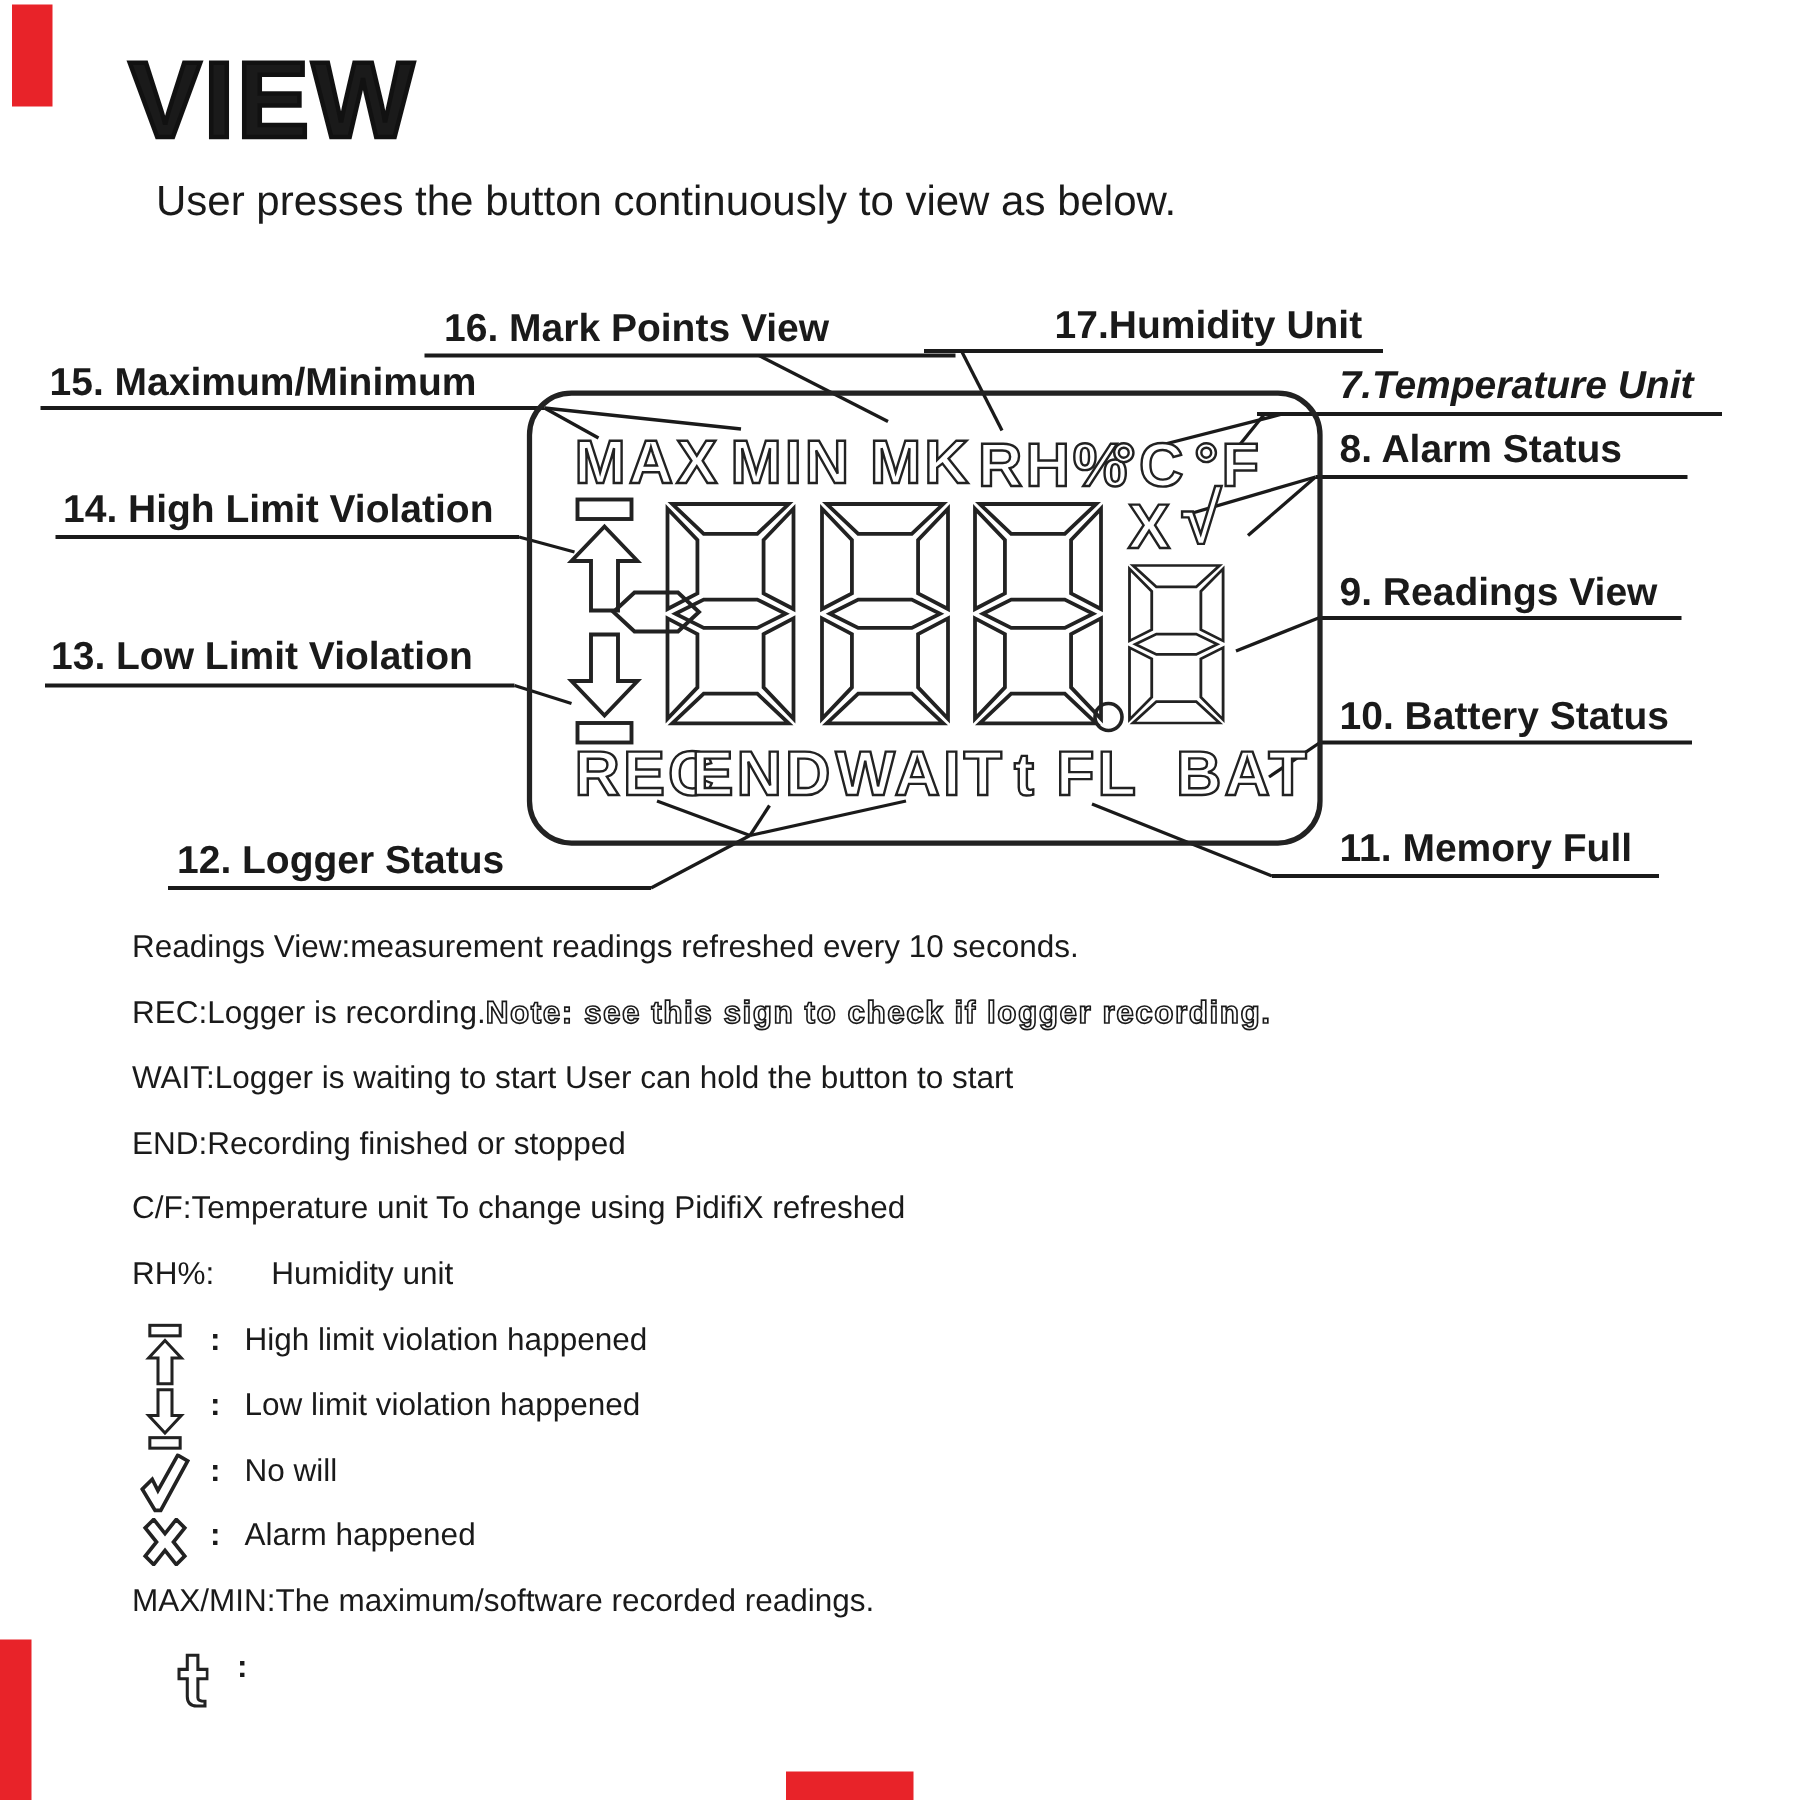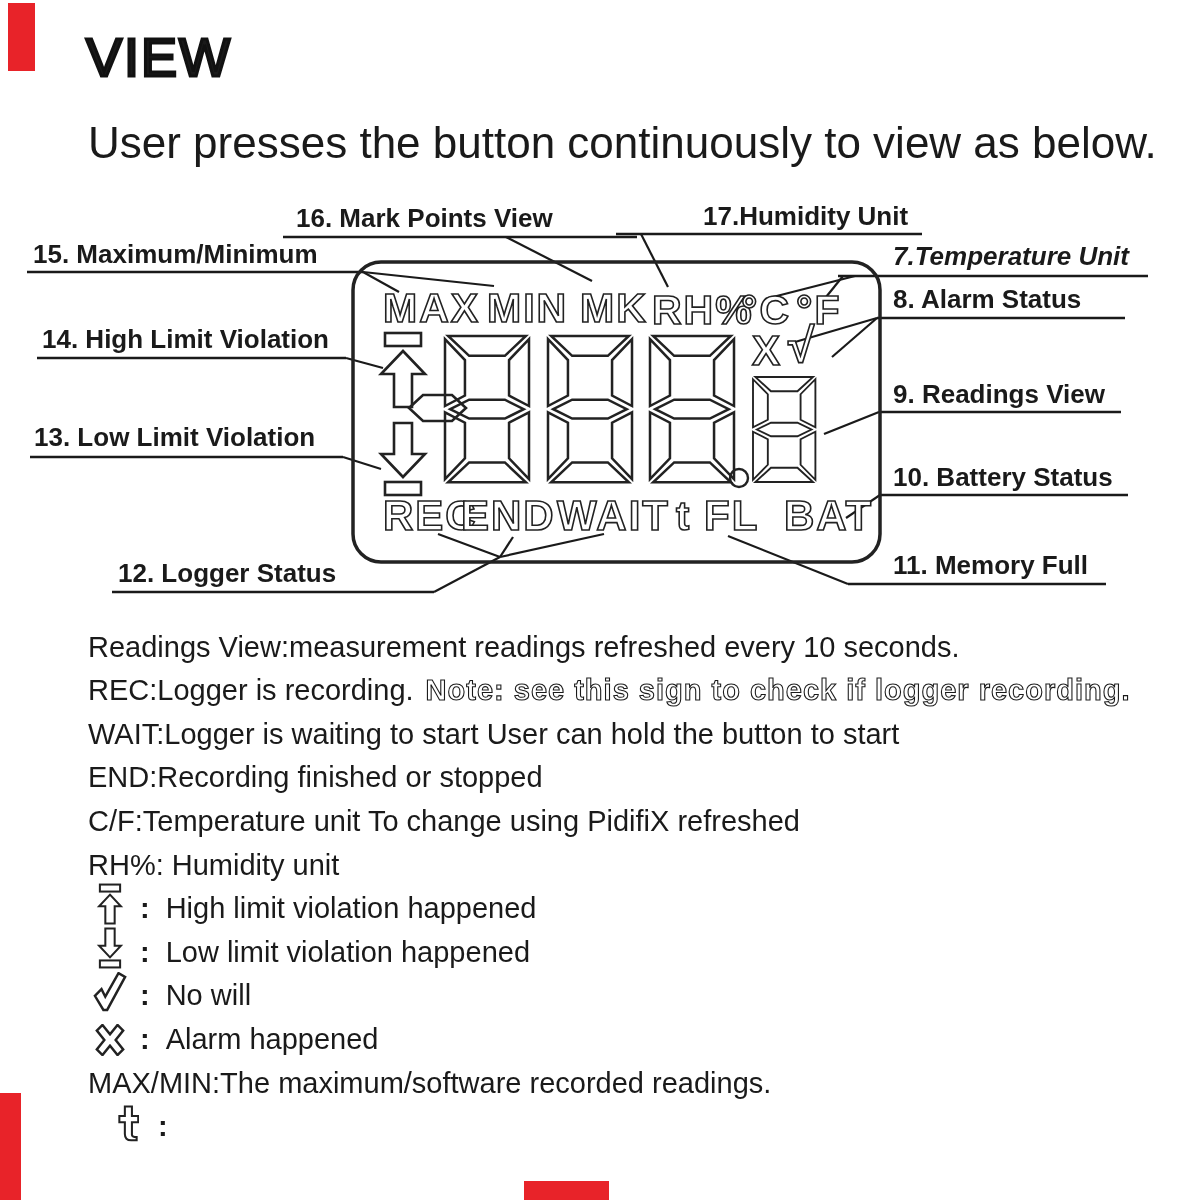--- a/index.html
+++ b/index.html
@@ -1,41 +1,41 @@
 <!DOCTYPE html>
 <html><head>
 <meta charset="utf-8">
 <style>
   html,body{margin:0;padding:0;background:#fff;}
   body{width:1200px;height:1200px;position:relative;overflow:hidden;
        font-family:"Liberation Sans",sans-serif;color:#1a1a1a;}
-  .title{position:absolute;left:86px;top:26px;font-size:54px;font-weight:400;
+  .title{position:absolute;left:86px;top:26px;font-size:72px;font-weight:700;
          letter-spacing:2px;-webkit-text-stroke:3px #111;}
-  .subtitle{position:absolute;left:88px;top:118px;font-size:44px;font-weight:400;
+  .subtitle{position:absolute;left:104px;top:118px;font-size:28px;font-weight:400;
             white-space:nowrap;}
   svg{position:absolute;left:0;top:0;}
   svg text{font-family:"Liberation Sans",sans-serif;}
   .lbl{font-size:26px;font-weight:700;fill:#1a1a1a;}
   .lbl.it{font-style:italic;}
   .u{stroke:#1a1a1a;stroke-width:2.6;}
   .ld{stroke:#1a1a1a;stroke-width:2.2;fill:none;}
   .panel{fill:none;stroke:#222;stroke-width:3.5;}
   .seg{fill:none;stroke:#222;stroke-width:2.4;}
   .lcdtxt{font-weight:700;fill:#fff;stroke:#222;stroke-width:1.6;letter-spacing:2px;}
   .ico{fill:none;stroke:#222;stroke-width:2.6;}
   .notes{position:absolute;left:88px;top:620px;width:1060px;}
-  .nrow{height:43.6px;display:flex;align-items:flex-end;font-size:29px;white-space:nowrap;}
-  .note-outline{margin-left:12px;color:#333;font-weight:700;letter-spacing:1px;}
+  .nrow{height:43.6px;display:flex;align-items:flex-start;font-size:21px;white-space:nowrap;}
+  .note-outline{color:#333;font-weight:700;letter-spacing:1px;}
   @supports (-webkit-text-stroke: 1px black){
     .note-outline{color:#fff;-webkit-text-stroke:1.1px #1a1a1a;}
   }
   .nicon{width:44px;display:flex;justify-content:center;align-items:center;}
   .nicon svg{position:static;}
   .ncolon{margin:0 16px 0 8px;font-weight:700;}
-  .rh-text{margin-left:8px;}
+  .rh-text{margin-left:38px;}
   .redmark{position:absolute;background:#e82329;}
   #mark-tl{left:8px;top:3px;width:27px;height:68px;}
   #mark-bl{left:0;top:1093px;width:21px;height:107px;}
   #mark-bc{left:524px;top:1181px;width:85px;height:19px;}
 </style>
 </head>
 <body>
 
 <div class="title">VIEW</div>
 <div class="subtitle">User presses the button continuously to view as below.</div>

